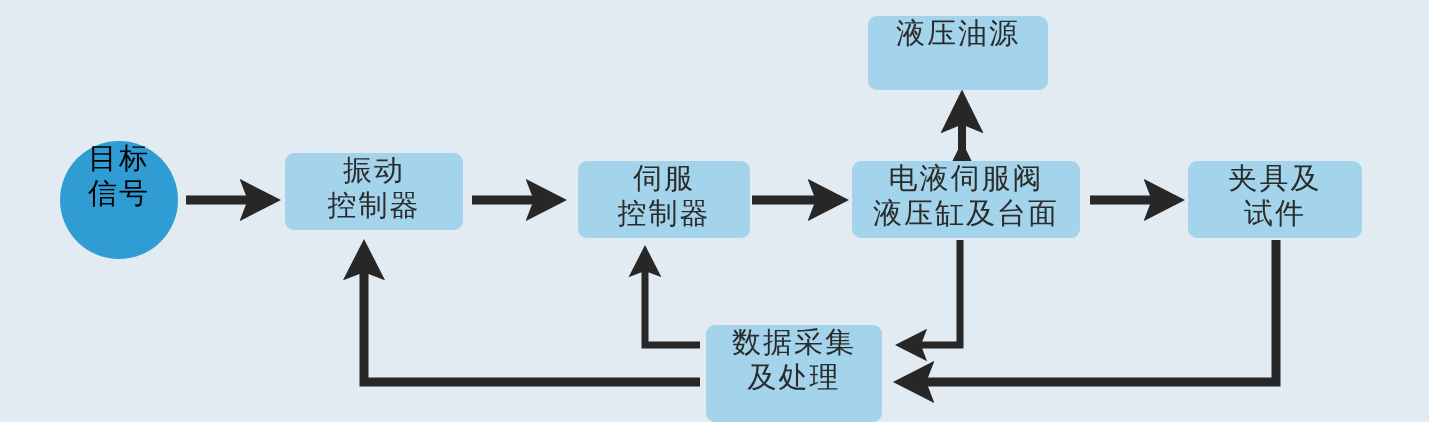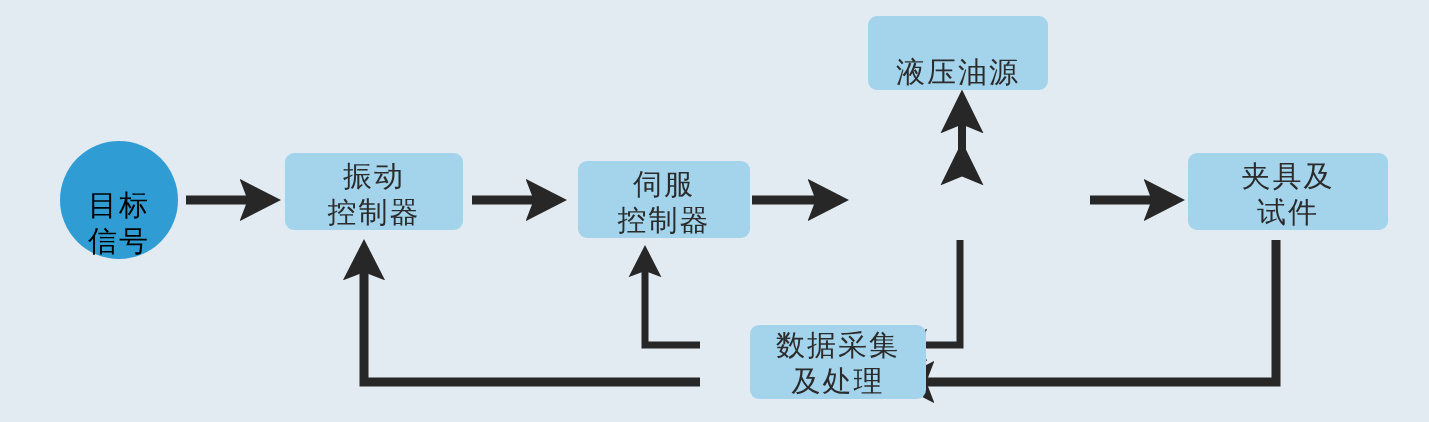--- a/index.html
+++ b/index.html
@@ -23,21 +23,21 @@
     position: absolute;
     left: 0;
     top: 0;
     width: 1429px;
     height: 422px;
   }
   .node {
     position: absolute;
     box-sizing: border-box;
     display: flex;
-    align-items: flex-end;
+    align-items: flex-start;
     justify-content: center;
     text-align: center;
   }
   .node-box {
     background: #a3d4ec;
     border-radius: 9px;
   }
   .node-circle {
     background: #2f9dd3;
     border-radius: 50%;
@@ -114,28 +114,32 @@
   <div class="node node-box" style="left:285px; top:153px; width:178px; height:77px;">
     <span class="node-label">振动
 控制器</span>
   </div>
 
   <div class="node node-box" style="left:578px; top:161px; width:172px; height:77px;">
     <span class="node-label">伺服
 控制器</span>
   </div>
 
+  <div class="node node-box" style="left:852px; top:161px; width:228px; height:77px;">
+    <span class="node-label">电液伺服阀
+液压缸及台面</span>
+  </div>
 
   <div class="node node-box" style="left:868px; top:16px; width:180px; height:74px;">
     <span class="node-label">液压油源</span>
   </div>
 
-  <div class="node node-box" style="left:1188px; top:153px; width:200px; height:77px;">
+  <div class="node node-box" style="left:1188px; top:161px; width:174px; height:77px;">
     <span class="node-label">夹具及
 试件</span>
   </div>
 
-  <div class="node node-box" style="left:706px; top:325px; width:176px; height:74px;margin-left:44px;">
+  <div class="node node-box" style="left:706px; top:325px; width:176px; height:97px;">
     <span class="node-label">数据采集
 及处理</span>
   </div>
 
 </div>
 
 </body></html>

